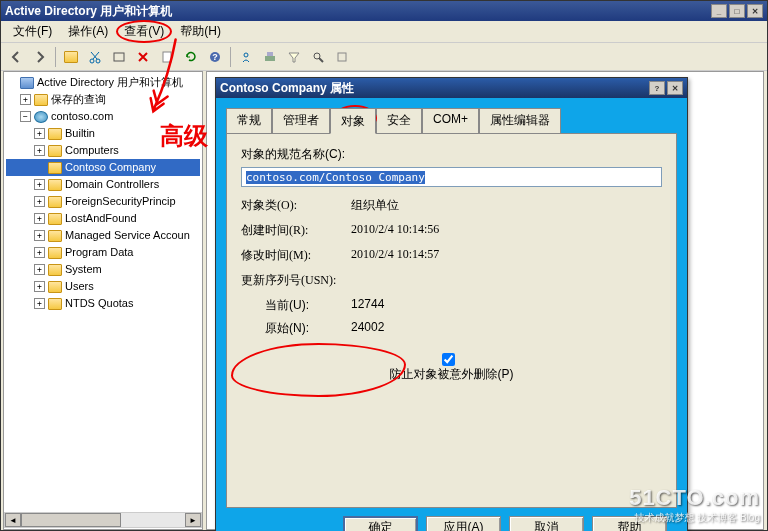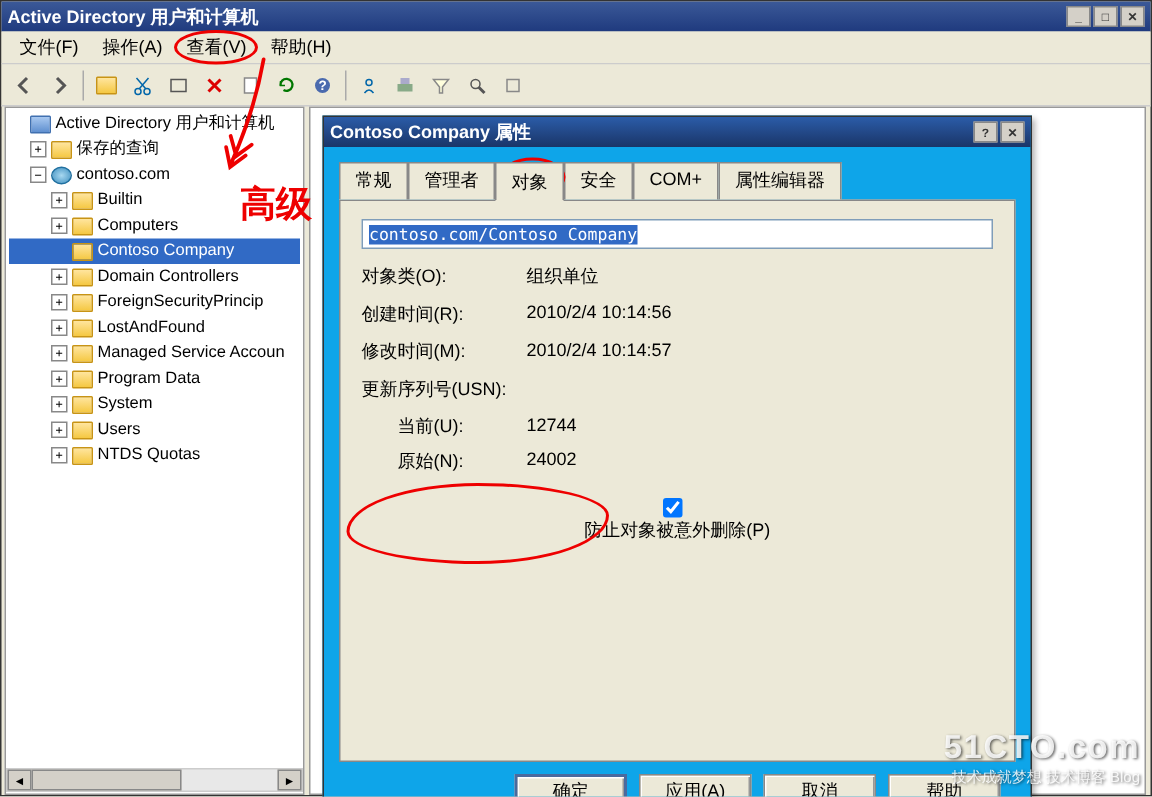--- a/index.html
+++ b/index.html
@@ -46,21 +46,21 @@
     .tab.active { background: #ECE9D8; z-index: 2; border-bottom: 1px solid #ECE9D8; margin-bottom: -1px; padding-top: 4px; }
     .circled-overlay { position: absolute; border: 2px solid #E00; border-radius: 50%; pointer-events: none; }
     
     .tab-content { border: 1px solid #888; padding: 12px 14px; background: #ECE9D8; height: 375px; }
     
     .field-row { margin-bottom: 10px; }
     .field-label { margin-bottom: 4px; display: block; }
     .field-box { background: #fff; border: 1px solid #7F9DB9; padding: 2px 4px; width: 100%; height: 20px; display: flex; align-items: center; font-family: monospace; font-size: 11px; }
     .field-box .highlighted { background: #316AC5; color: #fff; padding: 0; }
     
-    .info-row { display: flex; margin-bottom: 8px; }
+    .info-row { display: flex; margin-bottom: 8px; font-family: Liberation Serif, serif; }
     .info-label { width: 110px; }
     .info-value { }
     .sub-row { display: flex; margin-bottom: 6px; padding-left: 24px; }
     .sub-label { width: 86px; }
     
     .checkbox-row { display: flex; align-items: center; margin-top: 16px; position: relative; flex-direction: column; }
     .checkbox-row input { margin-right: 6px; }
     
     .dialog-btns { display: flex; justify-content: flex-end; gap: 8px; padding: 0 10px 10px; }
     .dlg-btn { width: 75px; height: 23px; background: #ECE9D8; border: 1px solid #888; box-shadow: inset 1px 1px #fff, inset -1px -1px #999; cursor: pointer; font-size: 12px; }
@@ -280,20 +280,21 @@
       <div class="tab">常规</div>
       <div class="tab">管理者</div>
       <div class="tab active">对象</div>
       <div class="tab">安全</div>
       <div class="tab">COM+</div>
       <div class="tab">属性编辑器</div>
       <div class="circled-overlay" style="top:-3px; left:107px; width:44px; height:26px;"></div>
     </div>
     <div class="tab-content">
       <div class="field-row">
+        <span class="field-label">对象的规范名称(C):</span>
         <div class="field-box">
             <span class="highlighted">contoso.com/Contoso Company</span>
           </div>
       </div>
       <div class="info-row">
         <span class="info-label">对象类(O):</span>
         <span class="info-value">组织单位</span>
       </div>
       <div class="info-row">
         <span class="info-label">创建时间(R):</span>

